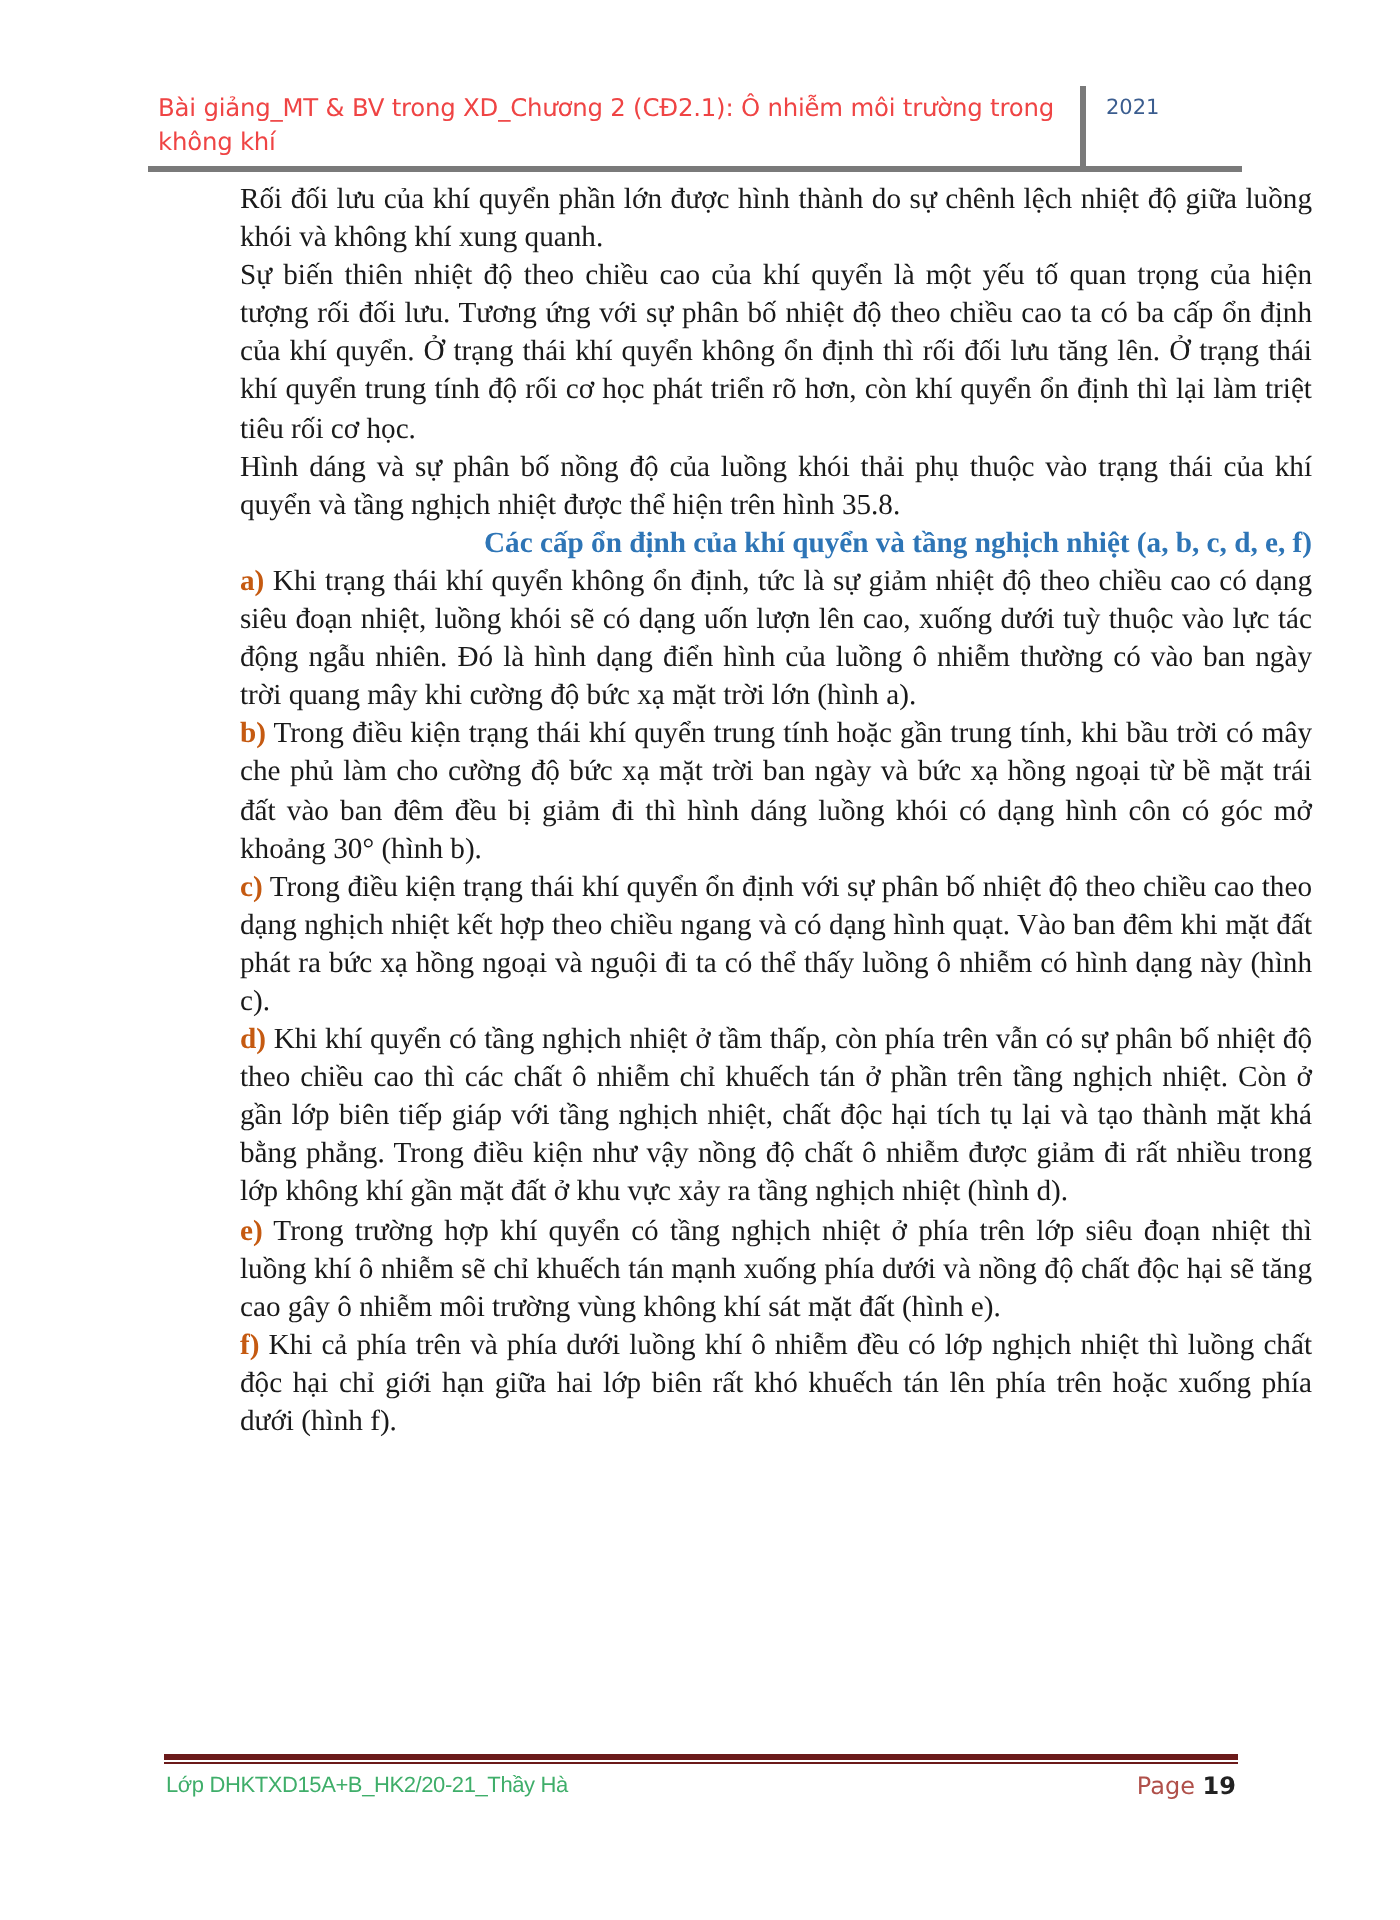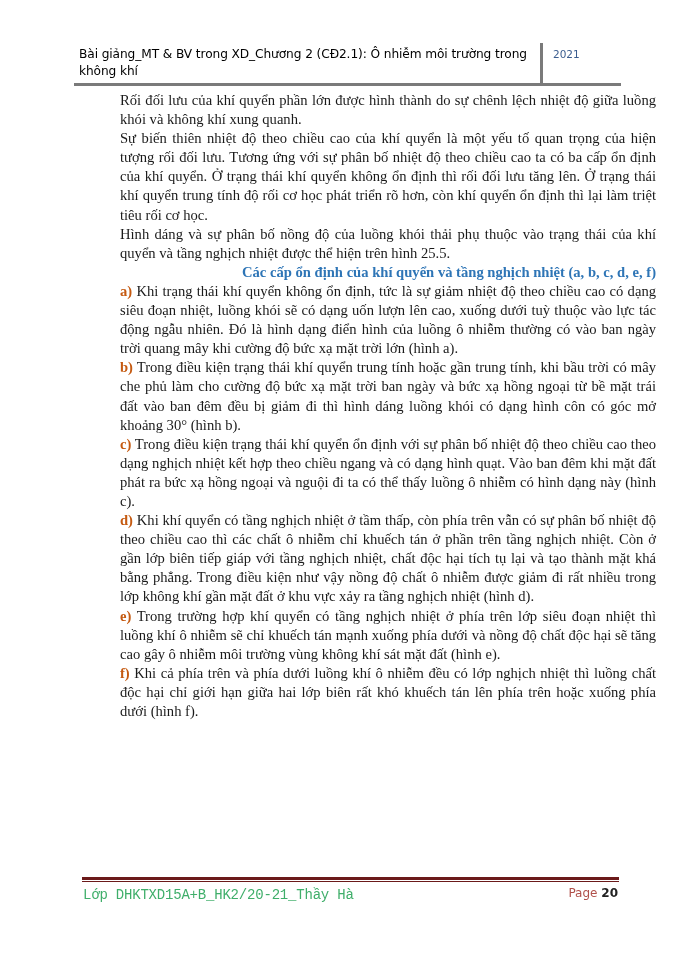--- a/index.html
+++ b/index.html
@@ -28,21 +28,21 @@
       height: 44px;
     }
     .header-title {
       position: absolute;
       left: 5px;
       top: 6px;
       width: 455px;
       font-family: "DejaVu Sans", sans-serif;
       font-size: 12.2px;
       line-height: 17px;
-      color: #000000;
+      color: #ef4444;
       letter-spacing: -0.1px;
     }
     .header-divider {
       position: absolute;
       left: 466px;
       top: 3px;
       width: 3px;
       height: 42px;
       background: #7a7a7a;
     }
@@ -102,22 +102,22 @@
       left: 82px;
       top: 881px;
       width: 537px;
       height: 1px;
       background: #6b1a1a;
     }
     .footer-left {
       position: absolute;
       left: 83px;
       top: 887px;
-      font-family: Liberation Mono, monospace;
-      font-size: 14px;
+      font-family: Liberation Sans, sans-serif;
+      font-size: 11px;
       color: #3fae6a;
       letter-spacing: -0.2px;
     }
     .footer-right {
       position: absolute;
       right: 82px;
       top: 886px;
       font-family: "DejaVu Sans", sans-serif;
       font-size: 12px;
       color: #b0504a;
@@ -135,29 +135,29 @@
   <div class="header">
     <div class="header-title">Bài giảng_MT &amp; BV trong XD_Chương 2 (CĐ2.1): Ô nhiễm môi trường trong không khí</div>
     <div class="header-divider"></div>
     <div class="header-year">2021</div>
   </div>
   <div class="header-rule"></div>
 
   <div class="content">
     <p>Rối đối lưu của khí quyển phần lớn được hình thành do sự chênh lệch nhiệt độ giữa luồng khói và không khí xung quanh.</p>
     <p>Sự biến thiên nhiệt độ theo chiều cao của khí quyển là một yếu tố quan trọng của hiện tượng rối đối lưu. Tương ứng với sự phân bố nhiệt độ theo chiều cao ta có ba cấp ổn định của khí quyển. Ở trạng thái khí quyển không ổn định thì rối đối lưu tăng lên. Ở trạng thái khí quyển trung tính độ rối cơ học phát triển rõ hơn, còn khí quyển ổn định thì lại làm triệt tiêu rối cơ học.</p>
-    <p>Hình dáng và sự phân bố nồng độ của luồng khói thải phụ thuộc vào trạng thái của khí quyển và tầng nghịch nhiệt được thể hiện trên hình 25.5.</p>
+    <p>Hình dáng và sự phân bố nồng độ của luồng khói thải phụ thuộc vào trạng thái của khí quyển và tầng nghịch nhiệt được thể hiện trên hình 35.8.</p>
     <p class="section-heading">Các cấp ổn định của khí quyển và tầng nghịch nhiệt (a, b, c, d, e, f)</p>
 
     <p><span class="item-label">a)</span><span> Khi trạng thái khí quyển không ổn định, tức là sự giảm nhiệt độ theo chiều cao có dạng siêu đoạn nhiệt, luồng khói sẽ có dạng uốn lượn lên cao, xuống dưới tuỳ thuộc vào lực tác động ngẫu nhiên. Đó là hình dạng điển hình của luồng ô nhiễm thường có vào ban ngày trời quang mây khi cường độ bức xạ mặt trời lớn (hình a).</span></p>
     <p><span class="item-label">b)</span><span> Trong điều kiện trạng thái khí quyển trung tính hoặc gần trung tính, khi bầu trời có mây che phủ làm cho cường độ bức xạ mặt trời ban ngày và bức xạ hồng ngoại từ bề mặt trái đất vào ban đêm đều bị giảm đi thì hình dáng luồng khói có dạng hình côn có góc mở khoảng 30° (hình b).</span></p>
     <p><span class="item-label">c)</span><span> Trong điều kiện trạng thái khí quyển ổn định với sự phân bố nhiệt độ theo chiều cao theo dạng nghịch nhiệt kết hợp theo chiều ngang và có dạng hình quạt. Vào ban đêm khi mặt đất phát ra bức xạ hồng ngoại và nguội đi ta có thể thấy luồng ô nhiễm có hình dạng này (hình c).</span></p>
     <p><span class="item-label">d)</span><span> Khi khí quyển có tầng nghịch nhiệt ở tầm thấp, còn phía trên vẫn có sự phân bố nhiệt độ theo chiều cao thì các chất ô nhiễm chỉ khuếch tán ở phần trên tầng nghịch nhiệt. Còn ở gần lớp biên tiếp giáp với tầng nghịch nhiệt, chất độc hại tích tụ lại và tạo thành mặt khá bằng phẳng. Trong điều kiện như vậy nồng độ chất ô nhiễm được giảm đi rất nhiều trong lớp không khí gần mặt đất ở khu vực xảy ra tầng nghịch nhiệt (hình d).</span></p>
     <p><span class="item-label">e)</span><span> Trong trường hợp khí quyển có tầng nghịch nhiệt ở phía trên lớp siêu đoạn nhiệt thì luồng khí ô nhiễm sẽ chỉ khuếch tán mạnh xuống phía dưới và nồng độ chất độc hại sẽ tăng cao gây ô nhiễm môi trường vùng không khí sát mặt đất (hình e).</span></p>
     <p><span class="item-label">f)</span><span> Khi cả phía trên và phía dưới luồng khí ô nhiễm đều có lớp nghịch nhiệt thì luồng chất độc hại chỉ giới hạn giữa hai lớp biên rất khó khuếch tán lên phía trên hoặc xuống phía dưới (hình f).</span></p>
   </div>
 
   <div class="footer-rule-thick"></div>
   <div class="footer-rule-thin"></div>
   <div class="footer-left">Lớp DHKTXD15A+B_HK2/20-21_Thầy Hà</div>
-  <div class="footer-right"><span>Page</span> <span class="page-num">20</span></div>
+  <div class="footer-right"><span>Page</span> <span class="page-num">19</span></div>
 
 </div>
 
 </body></html>

